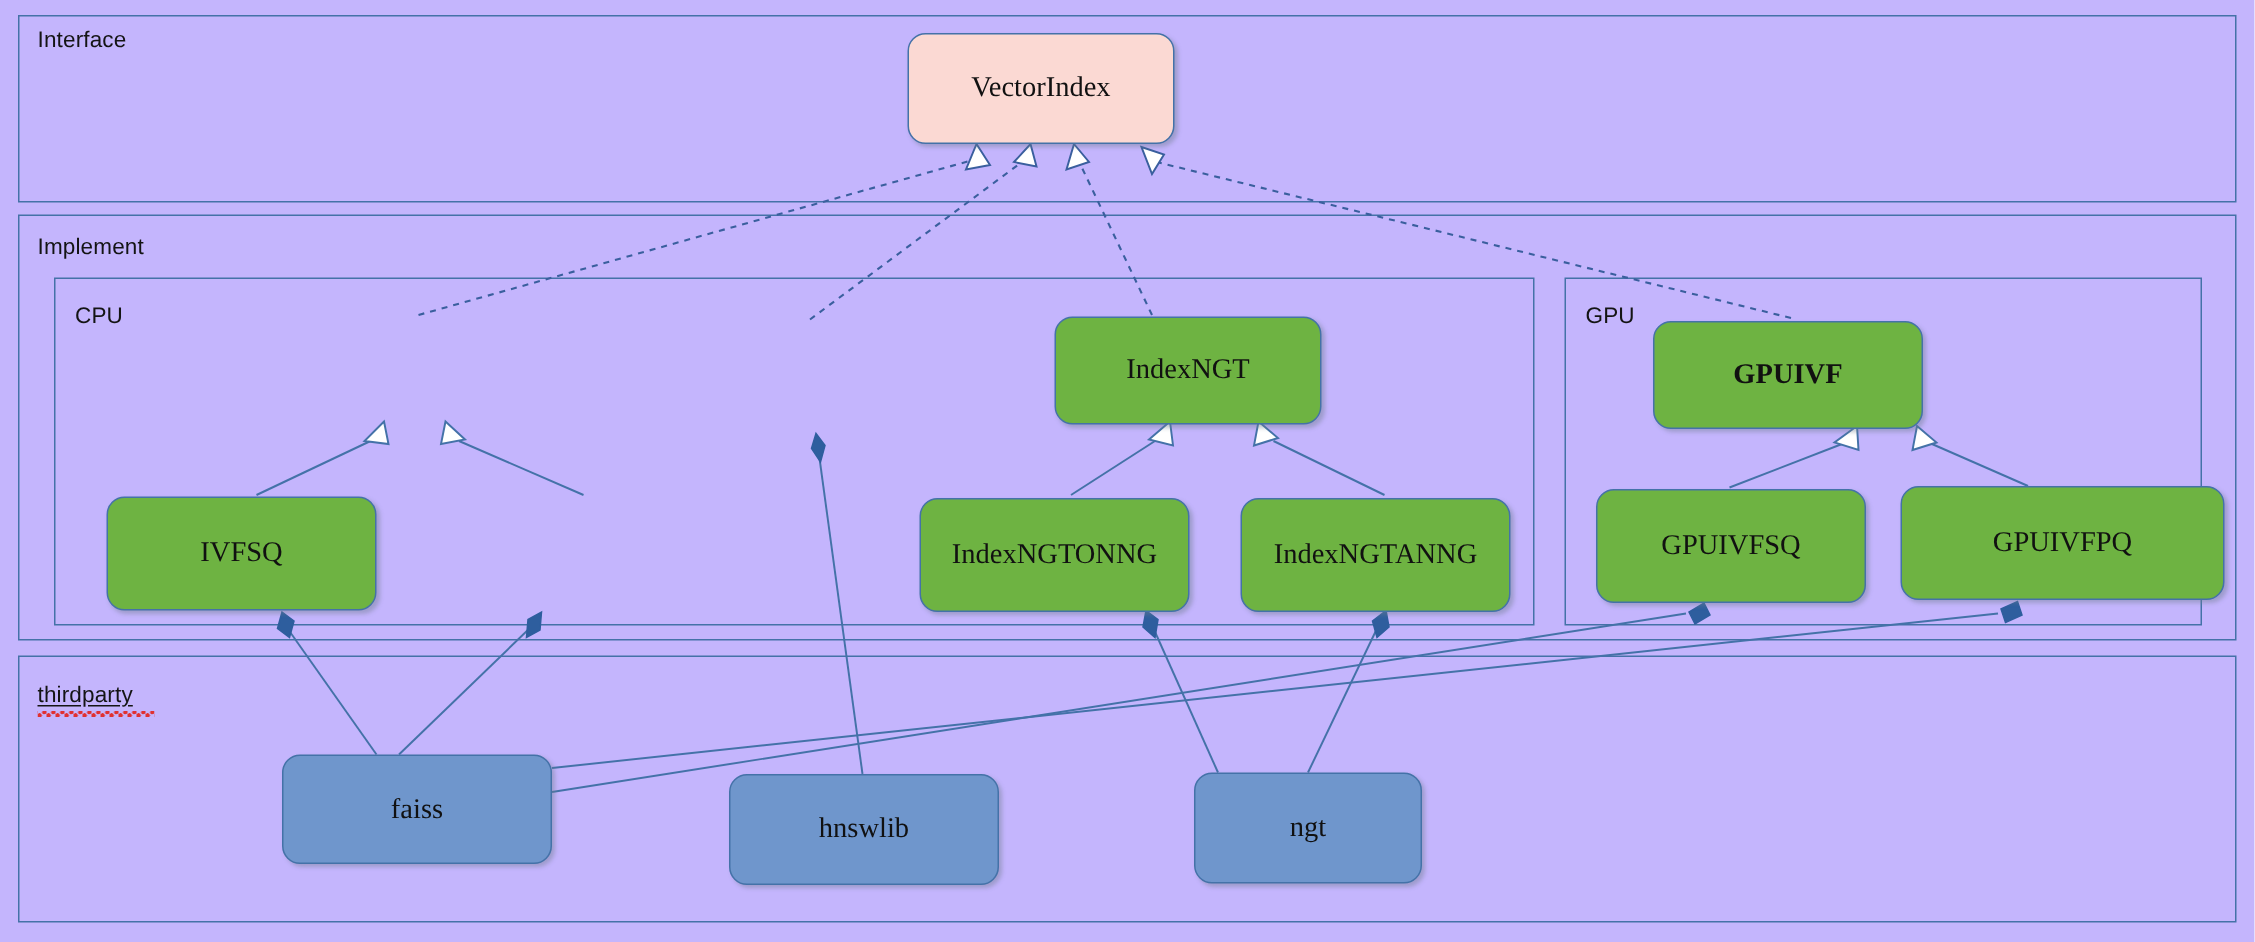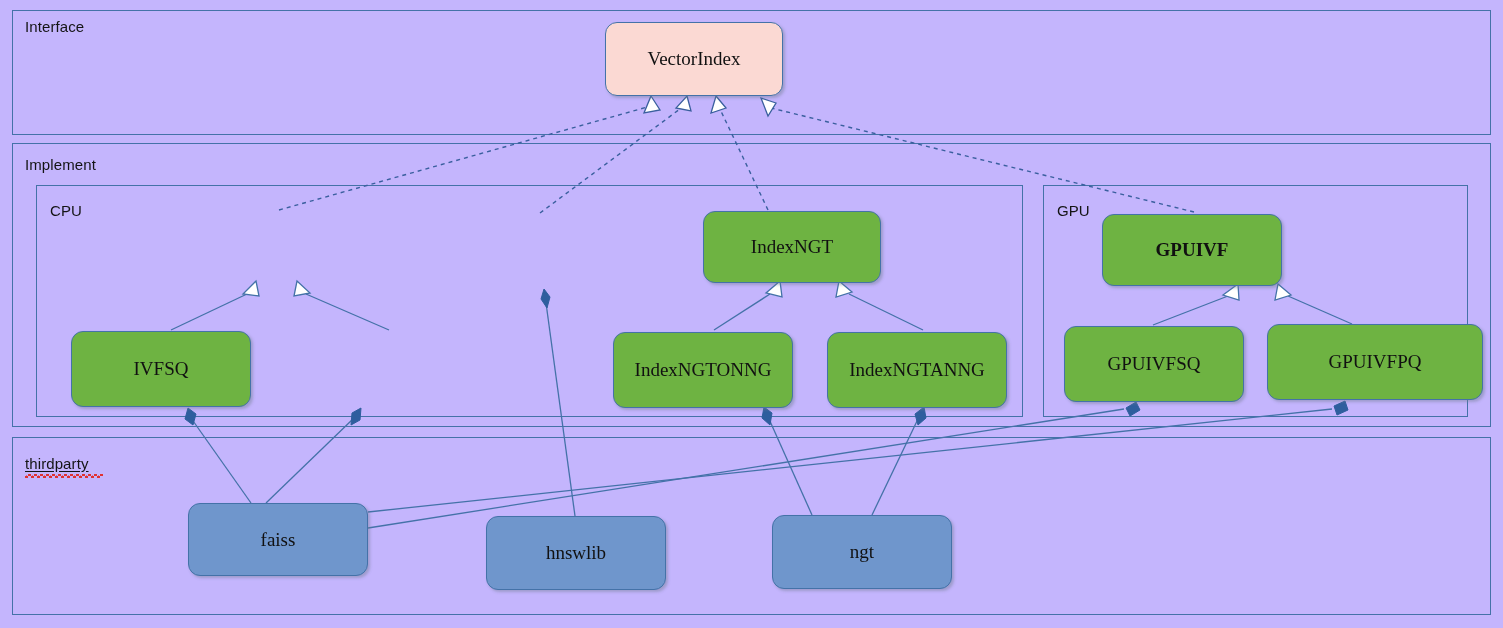--- a/index.html
+++ b/index.html
@@ -244,17 +244,17 @@
   </div>
 
   <div class="node blue" style="left:188px; top:503px; width:180px; height:73px;justify-content:center;">
     <span>faiss</span>
   </div>
 
   <div class="node blue" style="left:486px; top:516px; width:180px; height:74px;">
     <span>hnswlib</span>
   </div>
 
-  <div class="node blue" style="left:772px; top:515px; width:180px; height:74px;">
+  <div class="node blue" style="left:796px; top:515px; width:152px; height:74px;">
     <span>ngt</span>
   </div>
 
 </div>
 
 </body></html>

